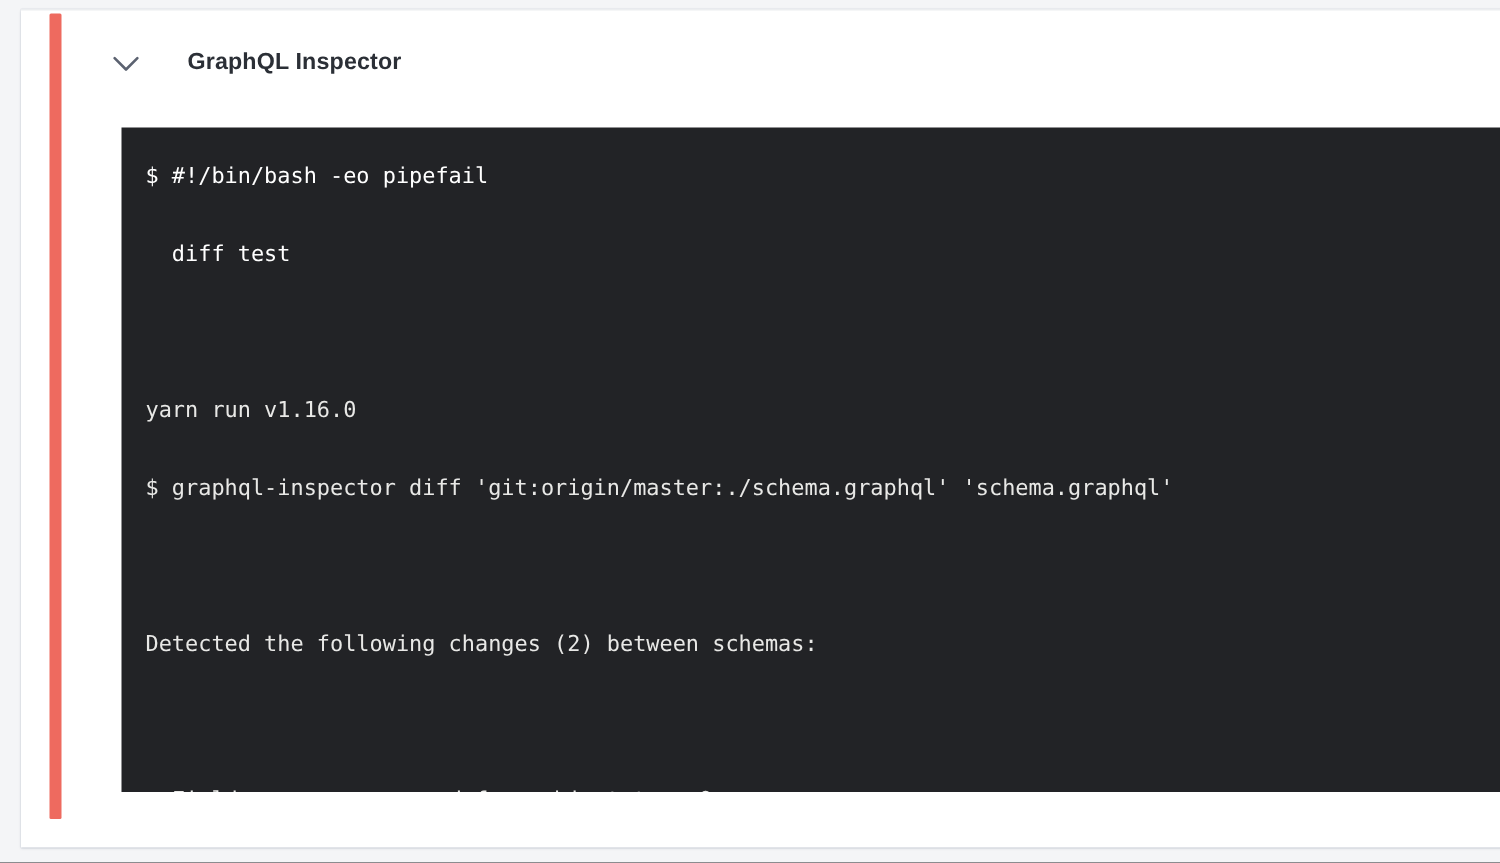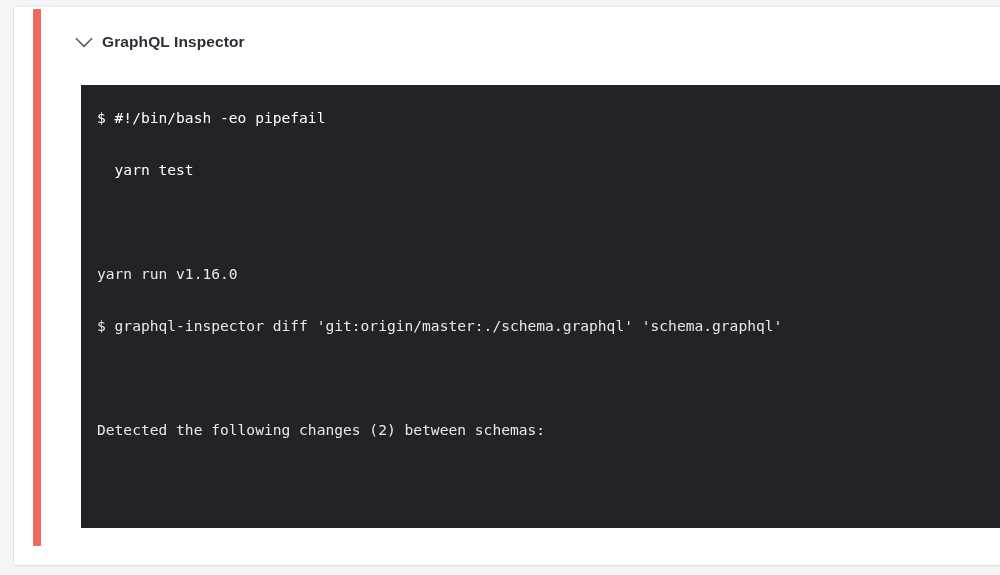--- a/index.html
+++ b/index.html
@@ -41,21 +41,21 @@
   }
 
   
   .step-header {
     position: absolute;
     left: 41px;
     top: 14px;
     height: 42px;
     display: flex;
     align-items: center;
-    gap: 5px;
+    gap: 28px;
     padding-left: 16px;
     user-select: none;
   }
   .chevron-icon {
     width: 26px;
     height: 26px;
     display: block;
     flex: none;
     color: #5b6270;
   }
@@ -105,21 +105,21 @@
     <span class="chevron-icon">
       <svg viewBox="0 0 24 24" width="26" height="26" fill="none" stroke="currentColor" stroke-width="1.6" stroke-linecap="round" stroke-linejoin="round" aria-hidden="true">
         <polyline points="5,9 12,16 19,9"></polyline>
       </svg>
     </span>
     <span class="step-title">GraphQL Inspector</span>
   </div>
 
   <div class="terminal">
     <pre class="log"><span class="line"><span class="cmd">$ #!/bin/bash -eo pipefail</span></span>
-<span class="line"><span class="cmd">  yarn test</span></span>
+<span class="line"><span class="cmd">  diff test</span></span>
 <span class="line blank"> </span>
 <span class="line">yarn run v1.16.0</span>
 <span class="line">$ graphql-inspector diff 'git:origin/master:./schema.graphql' 'schema.graphql'</span>
 <span class="line blank"> </span>
 <span class="line">Detected the following changes (2) between schemas:</span>
 <span class="line blank"> </span>
 <span class="line"><span class="xmark">✖</span> Field user was removed from object type Query</span>
 
 
 

